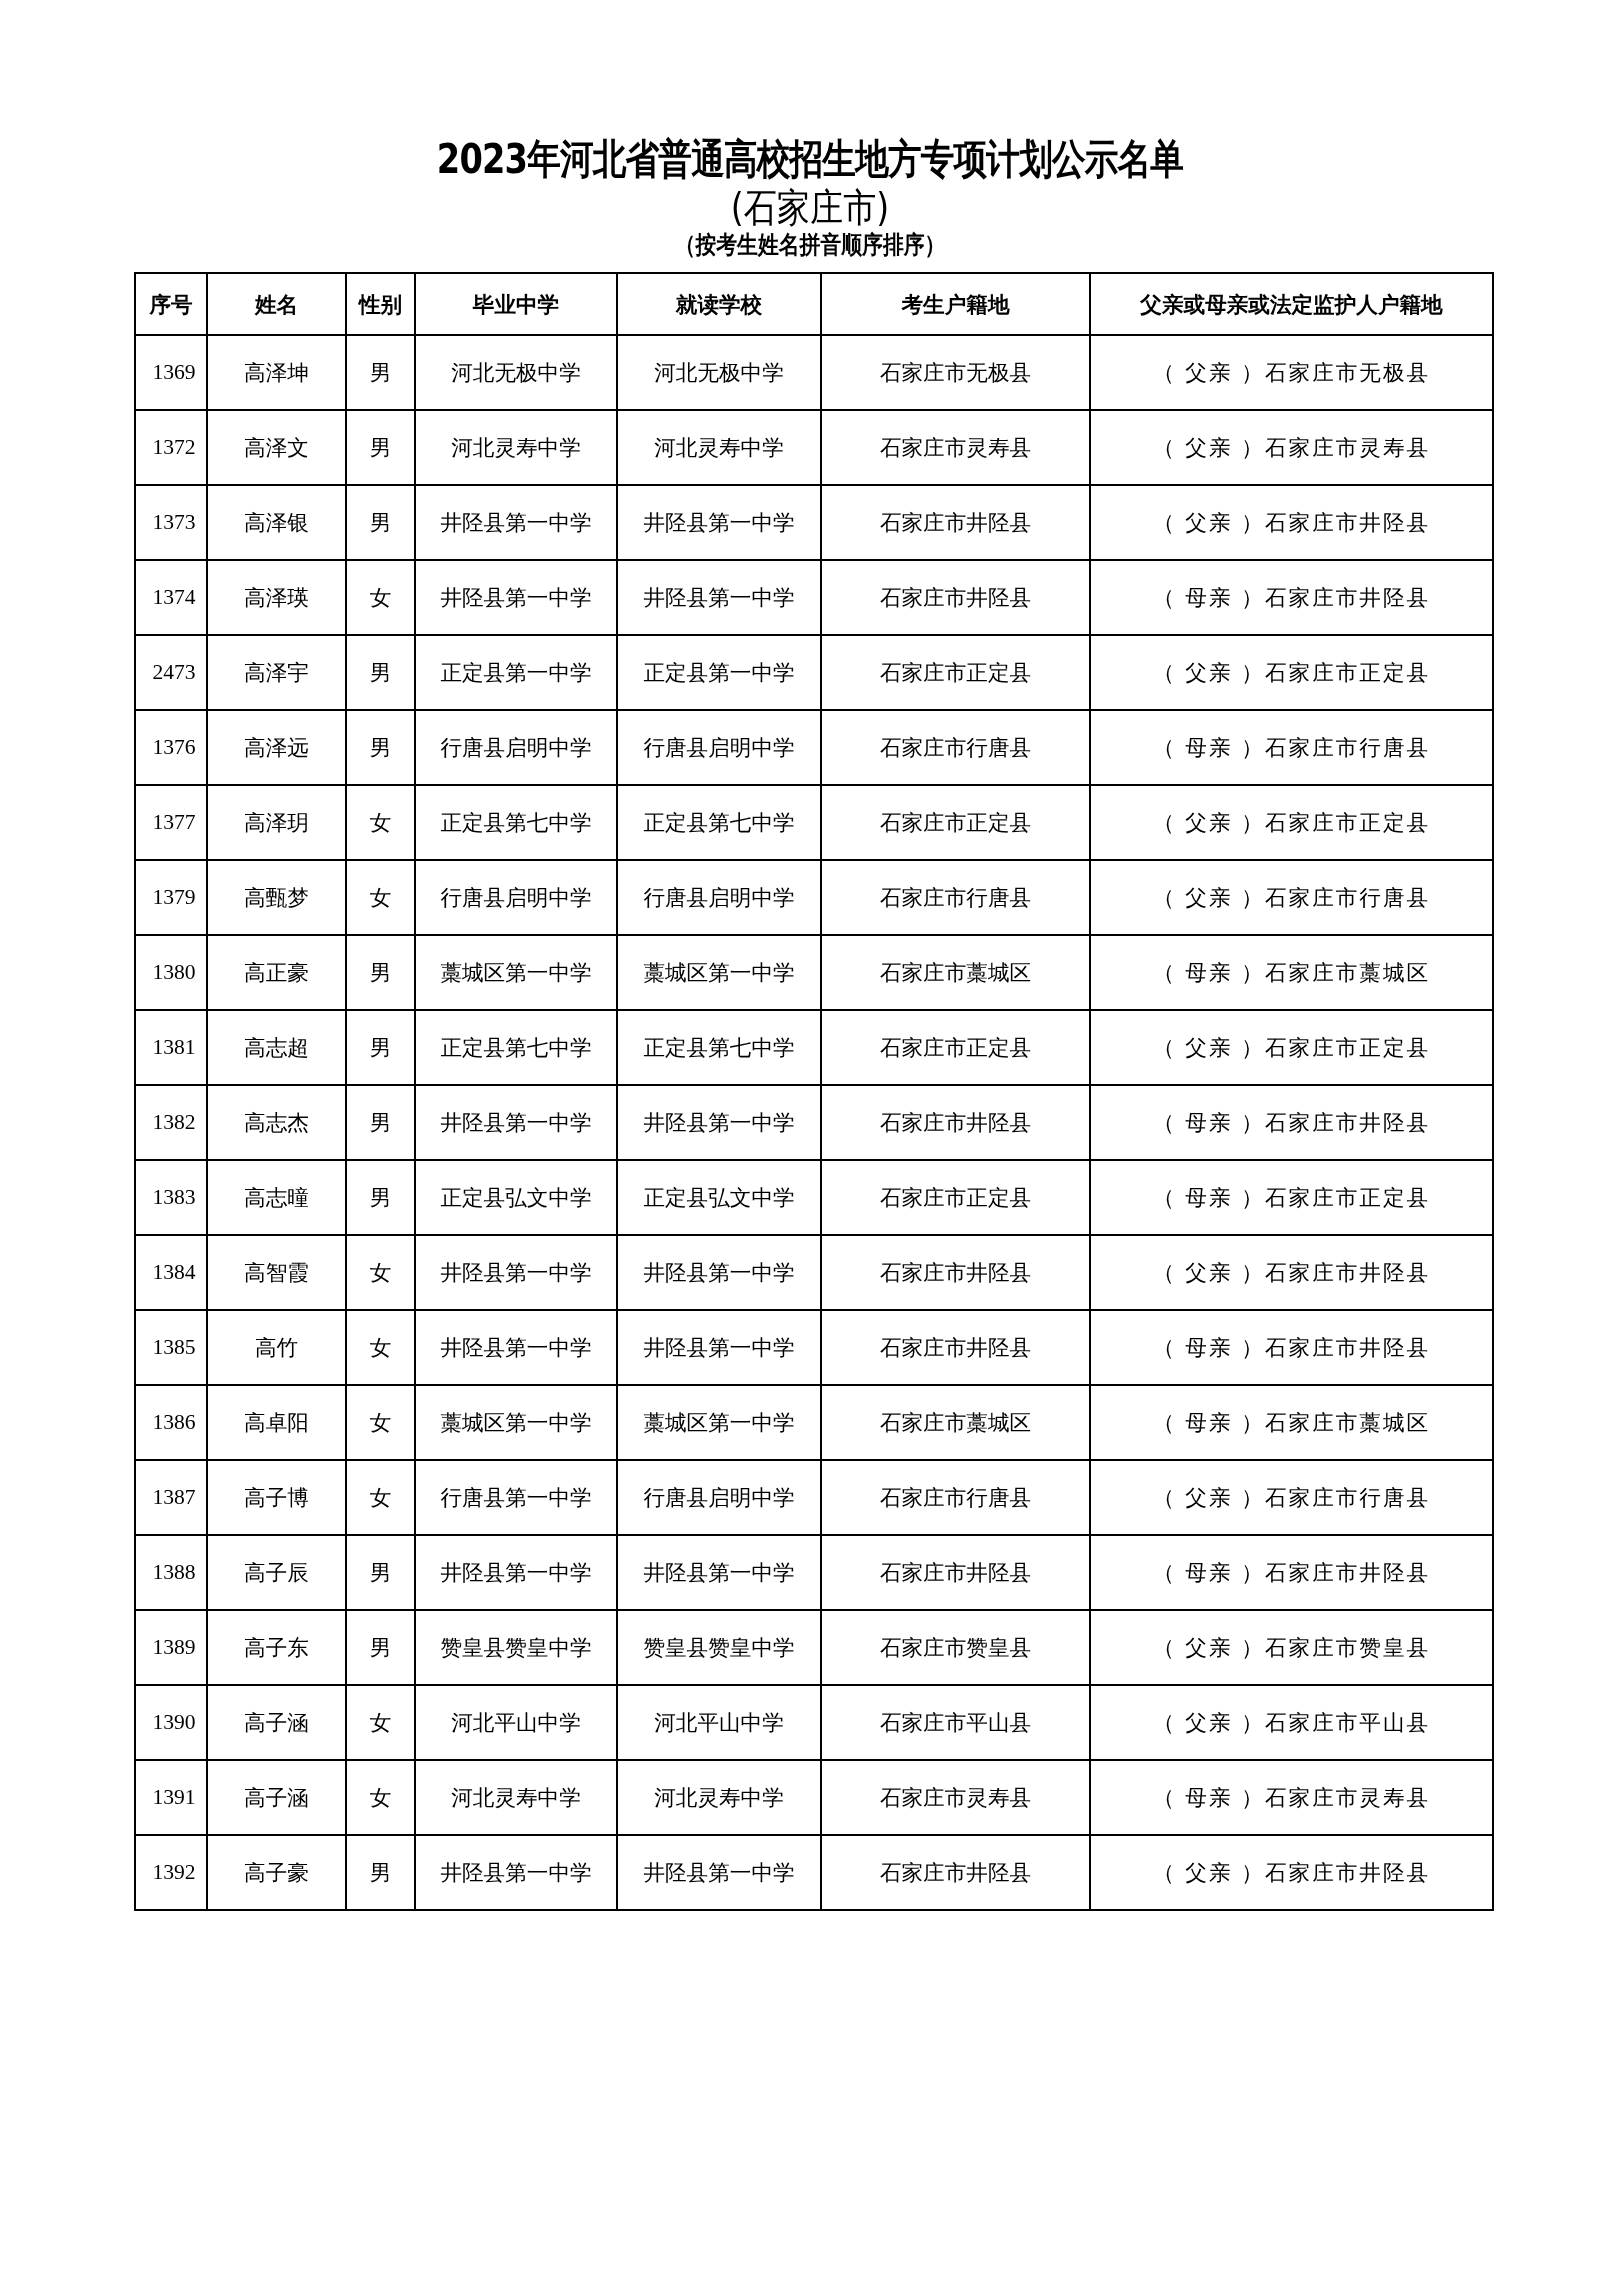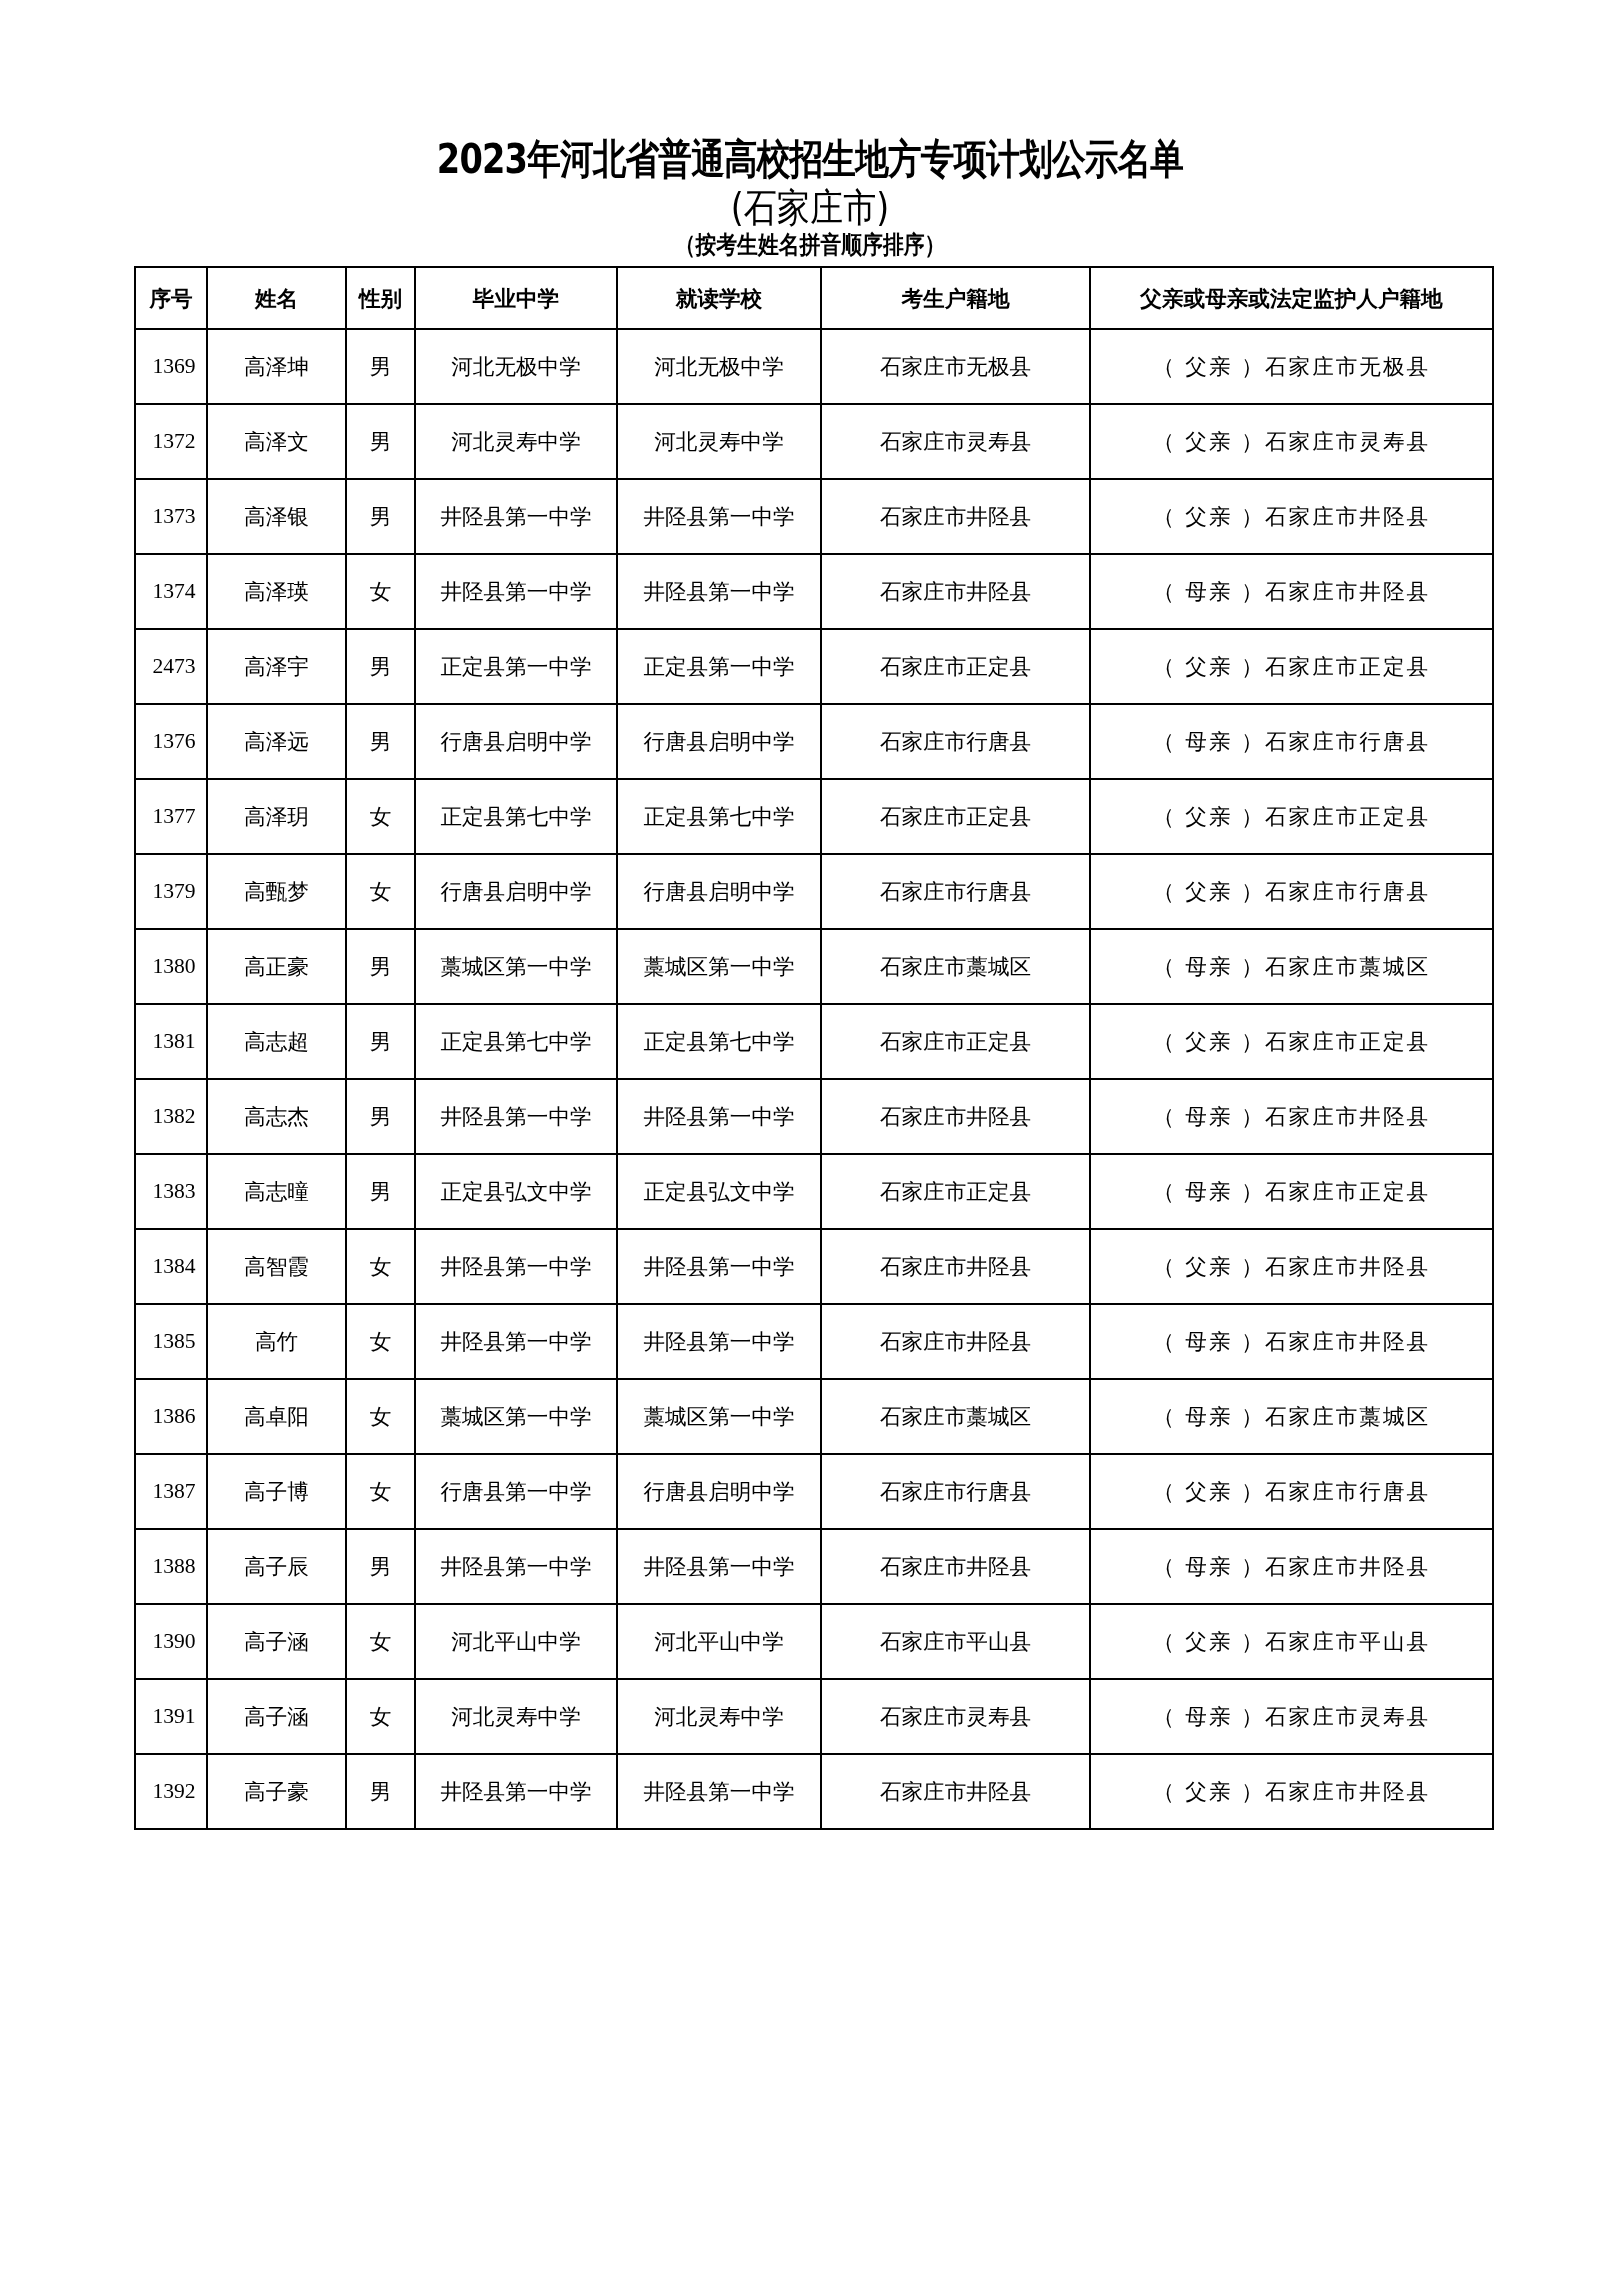--- a/index.html
+++ b/index.html
@@ -1,20 +1,20 @@
 <!DOCTYPE html>
 <html><head>
 <meta charset="utf-8">
 <style>
   html, body { margin: 0; padding: 0; background: #ffffff; }
   body { width: 1620px; height: 2293px; position: relative; font-family: "DejaVu Serif", "Liberation Serif", serif; color: #000; }
   .title { position: absolute; left: 0; width: 1620px; text-align: center; top: 132px; font-size: 41px; font-weight: bold; font-family: "DejaVu Sans", sans-serif; letter-spacing: -1px; transform: scaleX(0.82); transform-origin: center; }
   .subtitle { position: absolute; left: 0; width: 1620px; text-align: center; top: 181px; font-size: 39px; font-family: "DejaVu Sans", sans-serif; transform: scaleX(0.85); }
   .note { position: absolute; left: 0; width: 1620px; text-align: center; top: 228px; font-size: 24.5px; font-weight: bold; font-family: "DejaVu Sans", sans-serif; transform: scaleX(0.85); }
-  table { position: absolute; left: 134px; top: 266px; border-collapse: collapse; table-layout: fixed; width: 1357px; }
+  table { position: absolute; left: 134px; top: 272px; border-collapse: collapse; table-layout: fixed; width: 1357px; }
   th, td { border: 2.9px solid #000; text-align: center; vertical-align: middle; padding: 0; overflow: hidden; white-space: nowrap; }
   th { height: 60px; font-size: 21.6px; font-weight: bold; font-family: "DejaVu Sans", sans-serif; }
   td { height: 73px; font-size: 21.6px; font-family: "DejaVu Sans", sans-serif; font-weight: normal; }
   td.num { font-family: "Liberation Serif", serif; font-size: 21.6px; padding-left: 6px; }
   .rel { letter-spacing: 2px; margin-left: 16px; }
 </style>
 </head>
 <body>
 
 <div class="title">2023年河北省普通高校招生地方专项计划公示名单</div>
@@ -190,20 +190,29 @@
       <tr>
         <td class="num">1388</td>
         <td>高子辰</td>
         <td>男</td>
         <td>井陉县第一中学</td>
         <td>井陉县第一中学</td>
         <td>石家庄市井陉县</td>
         <td class="rel">（ 母亲 ）石家庄市井陉县</td>
       </tr>
       <tr>
+        <td class="num">1389</td>
+        <td>高子东</td>
+        <td>男</td>
+        <td>赞皇县赞皇中学</td>
+        <td>赞皇县赞皇中学</td>
+        <td>石家庄市赞皇县</td>
+        <td class="rel">（ 父亲 ）石家庄市赞皇县</td>
+      </tr>
+      <tr>
         <td class="num">1390</td>
         <td>高子涵</td>
         <td>女</td>
         <td>河北平山中学</td>
         <td>河北平山中学</td>
         <td>石家庄市平山县</td>
         <td class="rel">（ 父亲 ）石家庄市平山县</td>
       </tr>
       <tr>
         <td class="num">1391</td>

